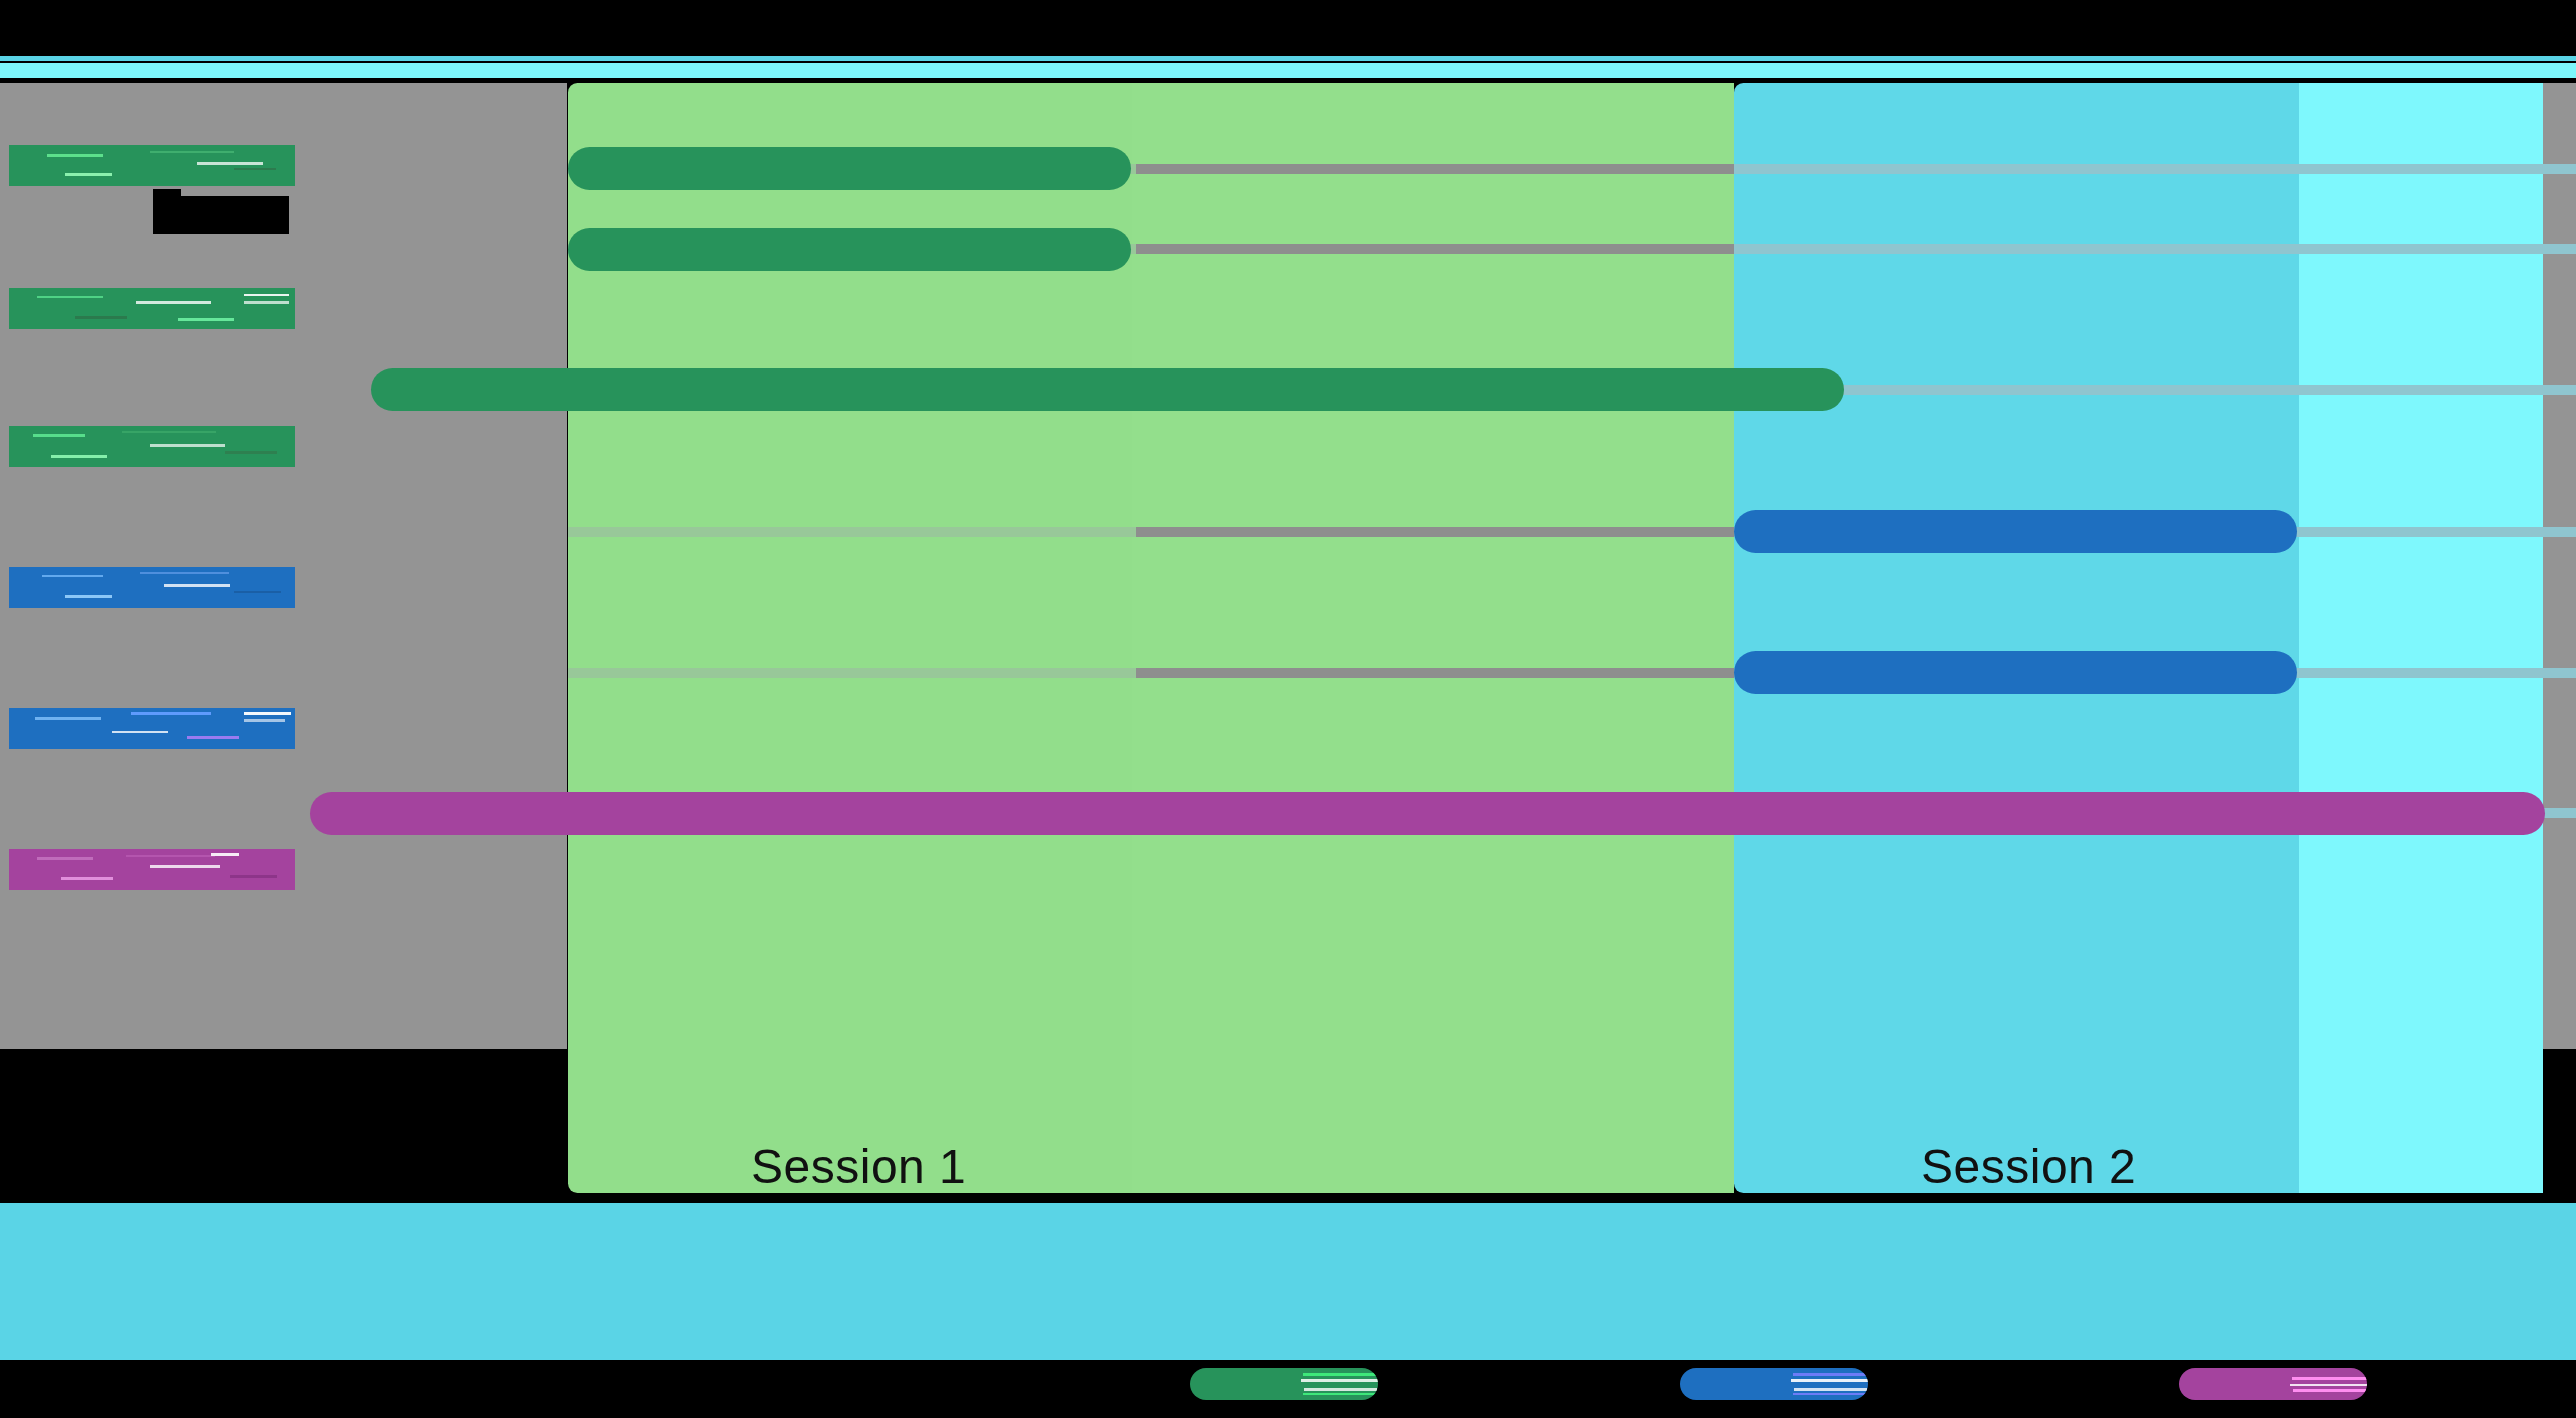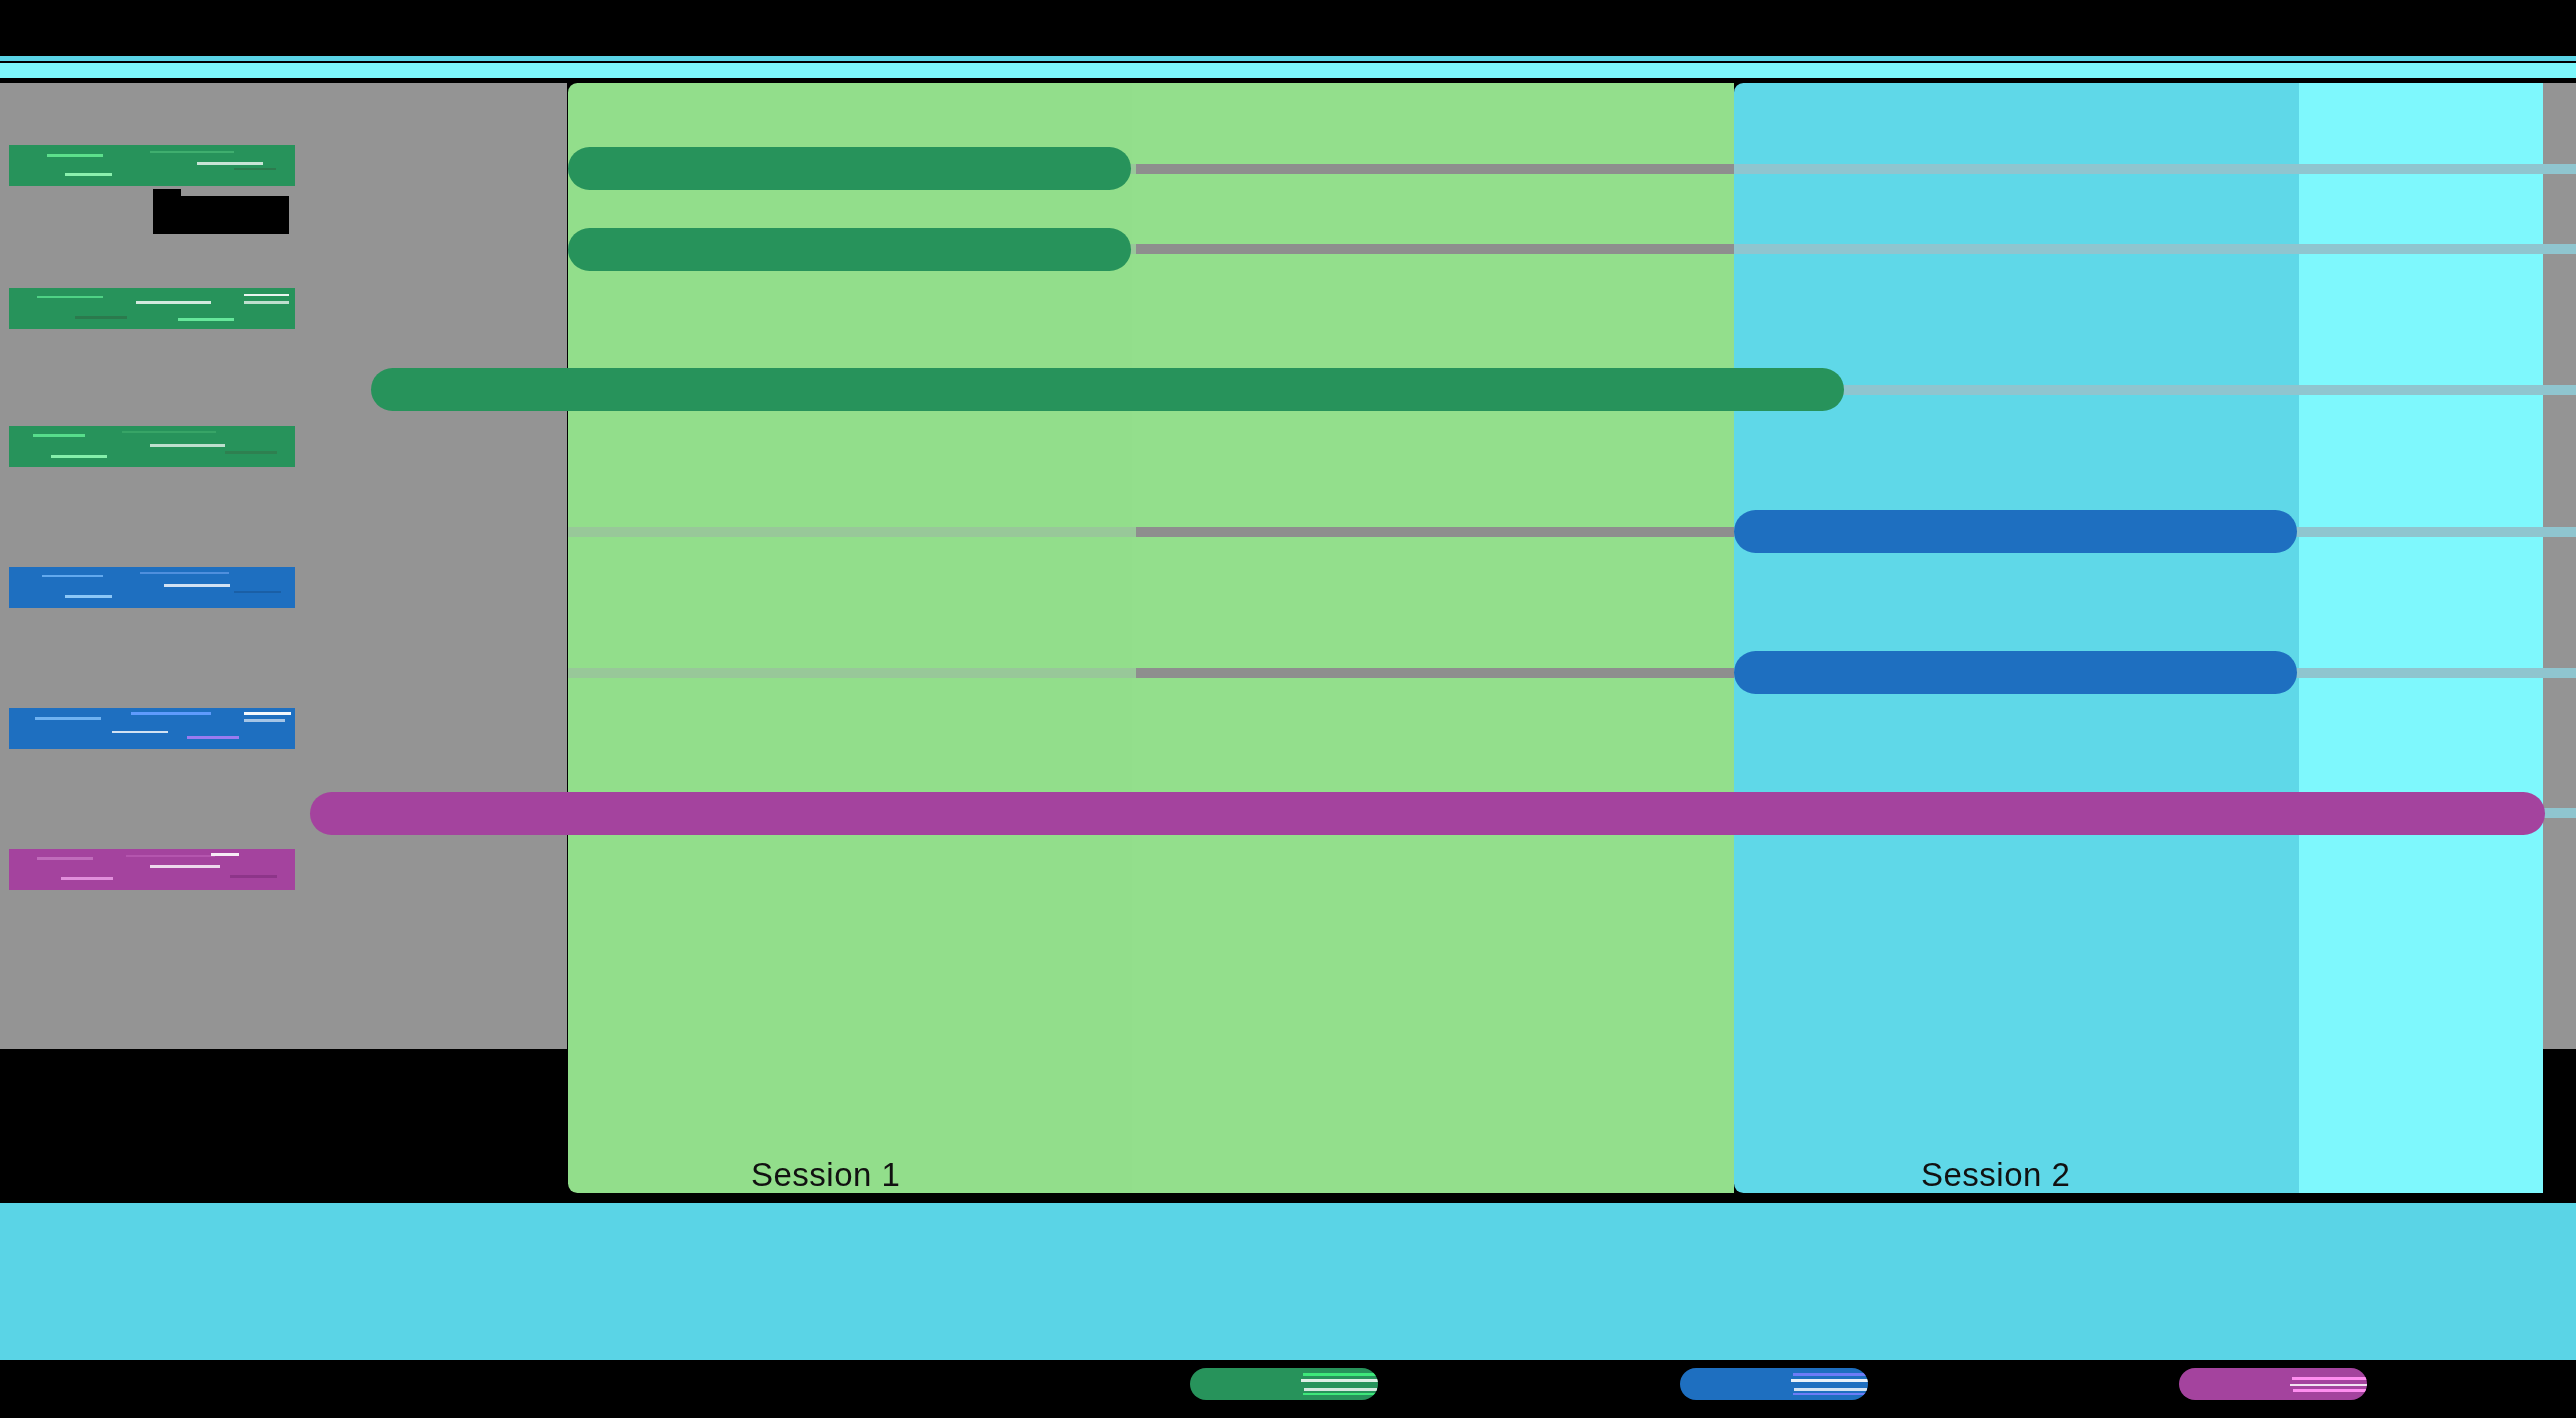--- a/index.html
+++ b/index.html
@@ -21,21 +21,21 @@
   #gutter-right{left:300px;top:0;width:267px;height:966px;}
 
   
   .band{position:absolute;top:0;}
   #band-s1{left:568px;width:1166px;height:1110px;background:#92de8b;border-radius:9.4px 0 0 9.4px;}
   #band-s1b{left:1132px;width:602px;height:1110px;background:#93df8c;}
   #band-s2{left:1734px;width:565px;height:1110px;background:#5fd8e8;border-radius:9.4px 0 0 9.4px;}
   #band-s3{left:2299px;width:244px;height:1110px;background:#7ef8fd;}
   #band-edge{left:2543px;width:33px;height:966px;background:#949494;}
 
-  .band-label{position:absolute;bottom:26px;font-size:33px;color:#111;letter-spacing:0.5px;text-align:right;}
+  .band-label{position:absolute;bottom:26px;font-size:48px;color:#111;letter-spacing:0.5px;text-align:right;}
 
   
   .grid{position:absolute;height:10.3px;background:#8e8e8e;}
   .grid-l{position:absolute;height:10.3px;background:#98c899;}
   .grid-c{position:absolute;height:10.3px;background:#8fc5cf;}
 
   
   .bar{position:absolute;height:43px;border-radius:21.6px;}
 
   

